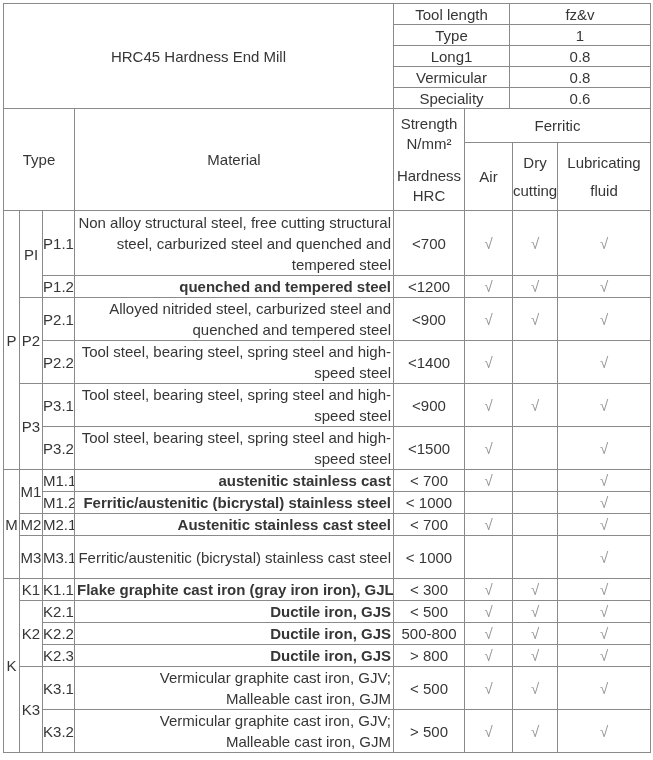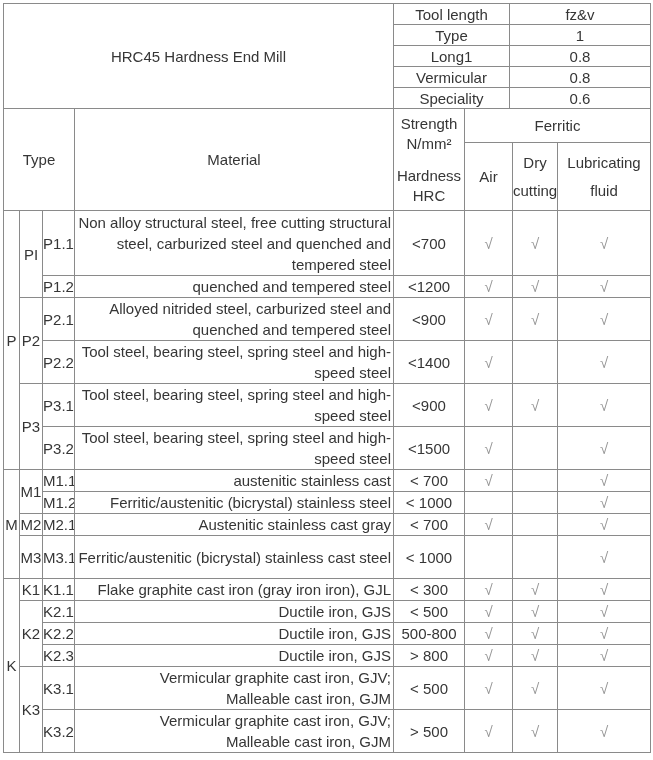--- a/index.html
+++ b/index.html
@@ -18,21 +18,21 @@
   }
   .main { margin-top: -1px; }
   .top tr { height: 21px; }
   .hr1 { height: 34px; }
   .hr2 { height: 68px; }
   .h22 { height: 22px; }
   .h43 { height: 43px; }
   .h65 { height: 65px; }
   .c-mat { text-align: right; padding: 0 2px; line-height: 21px; }
   .preline { white-space: pre-line; }
-  .nowrap { white-space: nowrap; }
+  .nowrap { white-space: nowrap; font-weight: bold; }
   .c-chk { color: #969696; font-size: 15px; }
   .sh-wrap {
     display: flex; flex-direction: column; justify-content: space-between;
     height: 96px; padding: 2px 0;
   }
   .sh-line { white-space: pre-line; line-height: 20px; }
   .hdr-wrap2 { line-height: 28px; }
 </style>
 </head>
 <body>
@@ -169,21 +169,21 @@
       <td>M1.2</td>
       <td class="c-mat nowrap">Ferritic/austenitic (bicrystal) stainless steel</td>
       <td>&lt; 1000</td>
       <td class="c-chk"></td>
       <td class="c-chk"></td>
       <td class="c-chk">√</td>
     </tr>
     <tr class="h22">
       <td>M2</td>
       <td>M2.1</td>
-      <td class="c-mat nowrap">Austenitic stainless cast gray</td>
+      <td class="c-mat nowrap">Austenitic stainless cast steel</td>
       <td>&lt; 700</td>
       <td class="c-chk">√</td>
       <td class="c-chk"></td>
       <td class="c-chk">√</td>
     </tr>
     <tr class="h43">
       <td>M3</td>
       <td>M3.1</td>
       <td class="c-mat">Ferritic/austenitic (bicrystal) stainless cast steel</td>
       <td>&lt; 1000</td>

